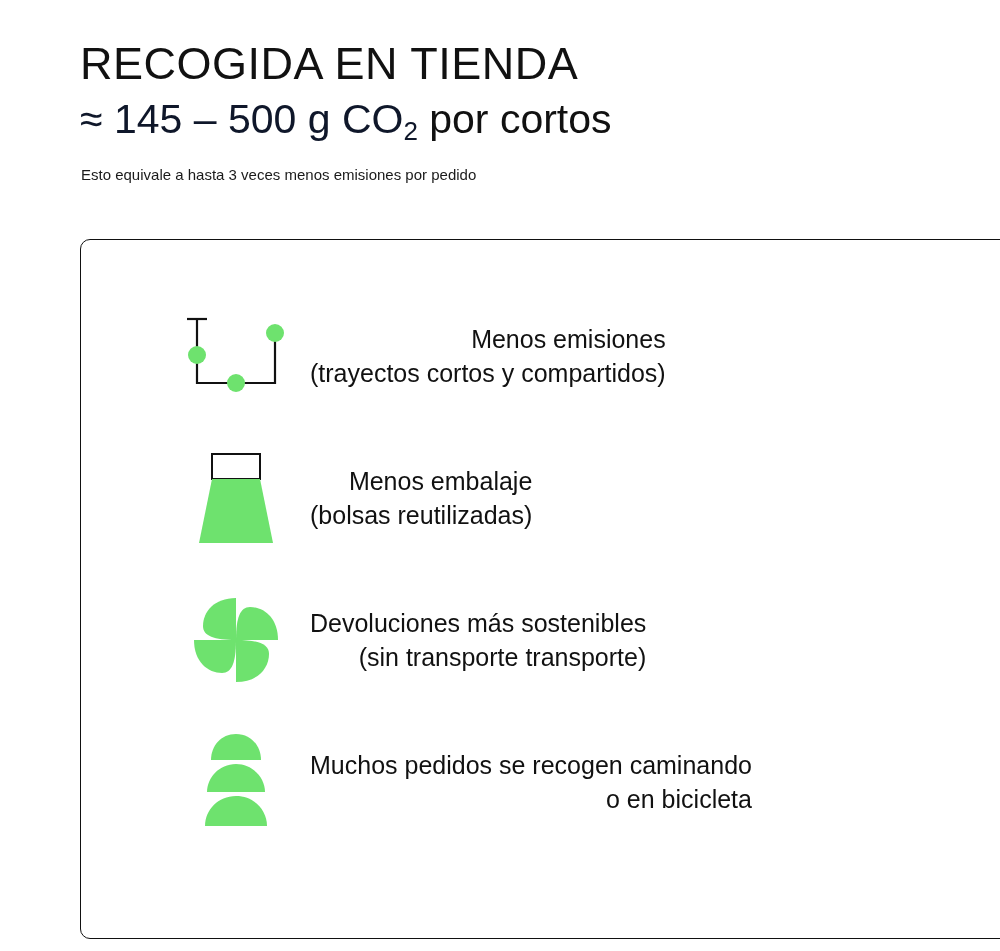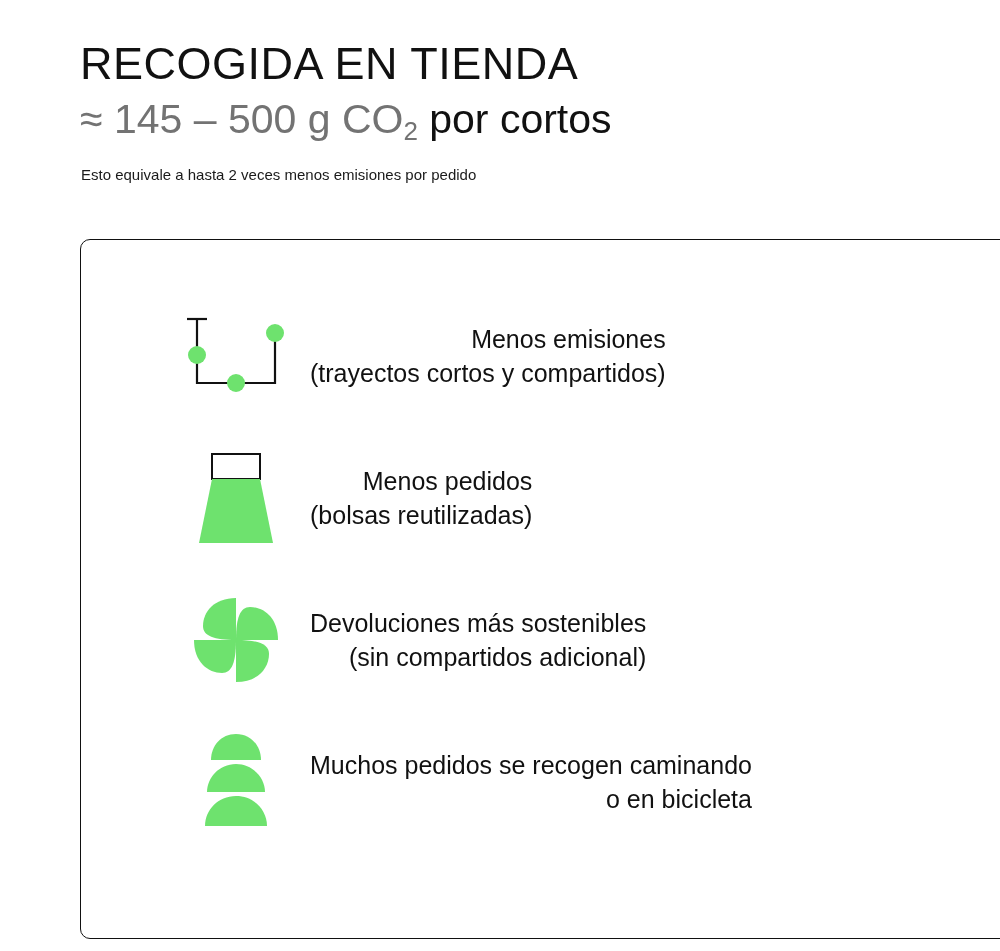--- a/index.html
+++ b/index.html
@@ -44,21 +44,21 @@
   .title-sub {
     font-size: 41px;
     line-height: 54px;
     font-weight: 400;
     color: #111111;
     margin: 0;
     white-space: nowrap;
   }
 
   .title-sub .green {
-    color: #737373;
+    color: #0f172a;
   }
 
   .title-sub .green sub {
     font-size: 26px;
     vertical-align: baseline;
     position: relative;
     top: 7px;
   }
 
   .subtitle {
@@ -125,21 +125,21 @@
 
 <div class="page">
 
   <div class="header">
     <h1 class="title-main">RECOGIDA EN TIENDA</h1>
 
     <h2 class="title-sub">
       <span class="green"><span>≈ 145 – 500 g CO</span><sub>2</sub></span><span> por cortos</span>
     </h2>
 
-    <p class="subtitle">Esto equivale a hasta 2 veces menos emisiones por pedido</p>
+    <p class="subtitle">Esto equivale a hasta 3 veces menos emisiones por pedido</p>
   </div>
 
   <div class="card">
     <div class="rows">
 
       <div class="row">
         <div class="row-icon">
           <svg class="icon-svg" width="110" height="90" viewBox="0 0 110 90" aria-hidden="true">
 
             <line x1="16" y1="8" x2="16" y2="44" stroke="#111111" stroke-width="2.2"></line>
@@ -158,38 +158,38 @@
 
       <div class="row">
         <div class="row-icon">
           <svg class="icon-svg" width="110" height="105" viewBox="0 0 110 105" aria-hidden="true">
 
             <rect x="31" y="8" width="48" height="25" fill="none" stroke="#111111" stroke-width="2"></rect>
 
             <path d="M31 33 L79 33 L92 97 L18 97 Z" fill="#6ee26e"></path>
           </svg>
         </div>
-        <div class="row-text">Menos pedidos
+        <div class="row-text">Menos embalaje
 (bolsas reutilizadas)</div>
       </div>
 
       <div class="row">
         <div class="row-icon">
           <svg class="icon-svg" width="110" height="100" viewBox="0 0 110 100" aria-hidden="true">
             <g fill="#6ee26e">
 
               <path d="M55 50 L55 8 C33 8 22 22 22 36 C22 46 33 50 55 50 Z"></path>
               <path d="M55 50 L97 50 C97 28 83 17 69 17 C59 17 55 28 55 50 Z"></path>
               <path d="M55 50 L55 92 C77 92 88 78 88 64 C88 54 77 50 55 50 Z"></path>
               <path d="M55 50 L13 50 C13 72 27 83 41 83 C51 83 55 72 55 50 Z"></path>
             </g>
           </svg>
         </div>
         <div class="row-text">Devoluciones más sostenibles
-(sin compartidos adicional)</div>
+(sin transporte transporte)</div>
       </div>
 
       <div class="row">
         <div class="row-icon">
           <svg class="icon-svg" width="110" height="105" viewBox="0 0 110 105" aria-hidden="true">
             <g fill="#6ee26e">
 
               <path d="M55 4 C70 4 80 16 80 30 L30 30 C30 16 40 4 55 4 Z"></path>
               <path d="M55 34 C72 34 84 48 84 62 L26 62 C26 48 38 34 55 34 Z"></path>
               <path d="M55 66 C73 66 86 80 86 96 L24 96 C24 80 37 66 55 66 Z"></path>

